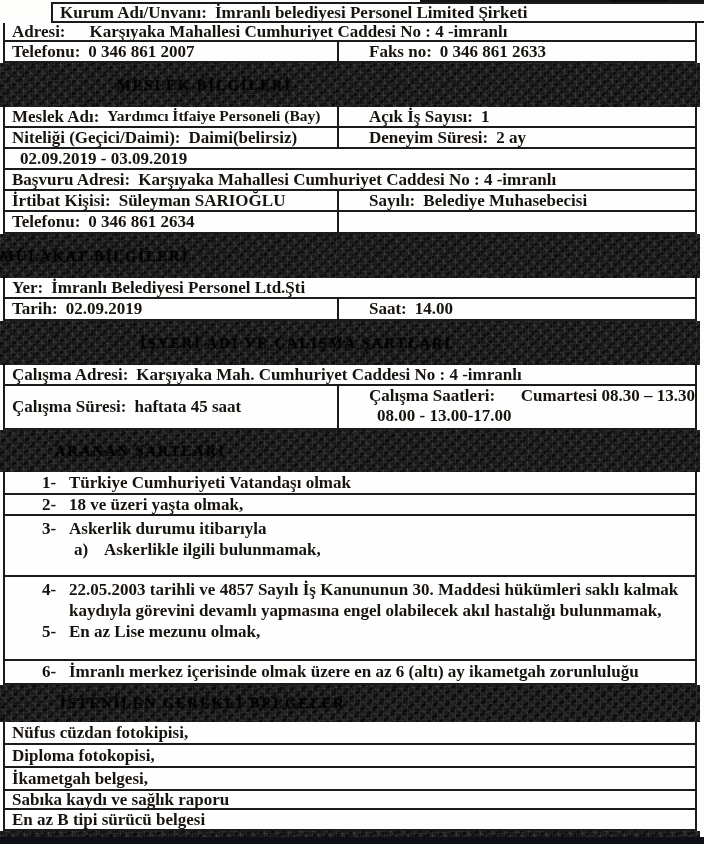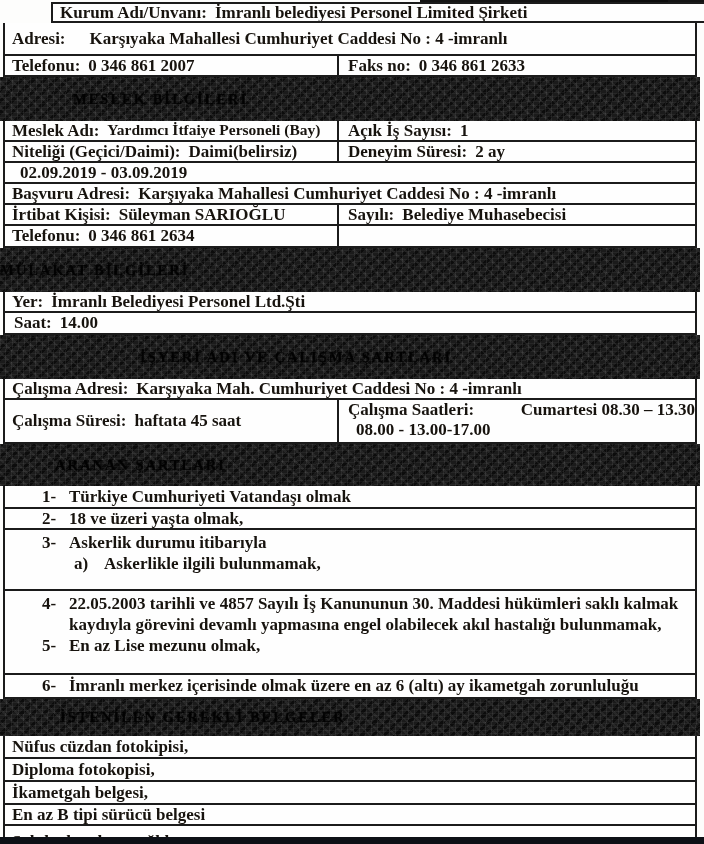--- a/index.html
+++ b/index.html
@@ -8,46 +8,46 @@
     font-family:"Liberation Serif", serif;font-weight:700;color:#17130e;
   }
   .sheet{position:absolute;left:3px;top:2px;width:694px;}
   .row{
     box-sizing:border-box;width:694px;
     border-left:2px solid #1b1b1b;border-right:2px solid #1b1b1b;border-bottom:2px solid #1b1b1b;
     display:flex;align-items:center;padding-left:7px;font-size:17px;line-height:1.05;overflow:hidden;
     background:#fefefe;
   }
   .row.bt{border-top:2px solid #1b1b1b;margin-left:48px;}
-  .row.cols{padding-left:0;}
+  .row.cols{padding-left:0;gap:21px;}
   .cell-l{box-sizing:border-box;width:334px;height:100%;display:flex;align-items:center;
           padding-left:7px;border-right:2px solid #1b1b1b;overflow:hidden;}
   .cell-r{flex:1;height:100%;display:flex;align-items:center;padding-left:9px;overflow:hidden;}
   .cell-r.twolines{flex-direction:row;align-items:flex-start;justify-content:center;line-height:20px;}
   .lab{white-space:nowrap;}
   .val{margin-left:8px;white-space:nowrap;}
   .gapL .val{margin-left:24px;}
   .sm{font-size:15.5px;}
-  .h19{height:33px}.h21{height:21px}.h22{height:22px}.h23{height:23px}.h24{height:24px}
+  .h19{height:19px}.h21{height:21px}.h22{height:22px}.h23{height:23px}.h24{height:24px}
   .h42{height:42px}.h44{height:44px}.h46{height:44px}.h61{height:61px}.h84{height:84px}.h37{height:37px}.h6{height:6px}
   
   .bar{
     box-sizing:border-box;width:700px;margin-left:-3px;display:flex;align-items:center;
     background-color:#1b1b1b;
     background-image:
       repeating-linear-gradient(92deg, rgba(255,255,255,.07) 0 1px, transparent 1px 6px),
       repeating-linear-gradient(177deg, rgba(255,255,255,.05) 0 1px, transparent 1px 4px),
       repeating-linear-gradient(45deg, rgba(130,130,130,.12) 0 2px, transparent 2px 9px),
       repeating-linear-gradient(135deg, rgba(0,0,0,.55) 0 3px, transparent 3px 8px);
   }
   .ghost{
     font-size:14.5px;letter-spacing:2px;color:rgba(0,0,0,0.82);white-space:nowrap;
     text-shadow:0 0 2px rgba(0,0,0,.6);
   }
-  .g1{padding-left:73px}.g2{}.g3{padding-left:140px}.g4{padding-left:55px}.g5{padding-left:60px}
+  .g1{padding-left:117px}.g2{}.g3{padding-left:140px}.g4{padding-left:55px}.g5{padding-left:60px}
   
   .li{display:flex;align-items:center;}
   .li .num{flex:0 0 27px;margin-left:30px;}
   .li-multi{display:block;padding-top:2px;align-items:flex-start;}
   .liline{display:flex;align-items:flex-start;line-height:21px;}
   .liline .num{flex:0 0 27px;margin-left:30px;}
   .subline{display:flex;align-items:flex-start;line-height:21px;margin-left:62px;}
   .subline .subnum{flex:0 0 30px;}
   .wraptext{max-width:618px;}
   
@@ -133,20 +133,24 @@
 
     <div class="bar h44 g2">
       <span class="ghost">MÜLAKAT BİLGİLERİ</span>
     </div>
 
     <div class="row h21">
       <span class="lab">Yer:</span>
       <span class="val">İmranlı Belediyesi Personel Ltd.Şti</span>
     </div>
     <div class="row cols h22">
+      <div class="cell-l">
+        <span class="lab">Tarih:</span>
+        <span class="val">02.09.2019</span>
+      </div>
       <div class="cell-r">
         <span class="lab">Saat:</span>
         <span class="val">14.00</span>
       </div>
     </div>
 
     <div class="bar h44 g3">
       <span class="ghost">İŞYERİ ADI VE ÇALIŞMA ŞARTLARI</span>
     </div>
 
@@ -211,24 +215,24 @@
 
     <div class="row h23">
       <span>Nüfus cüzdan fotokipisi,</span>
     </div>
     <div class="row h23">
       <span>Diploma fotokopisi,</span>
     </div>
     <div class="row h23">
       <span>İkametgah belgesi,</span>
     </div>
-    <div class="row h21">
-      <span>En az B tipi sürücü belgesi</span>
-    </div>
     <div class="row h19">
       <span>Sabıka kaydı ve sağlık raporu</span>
     </div>
+    <div class="row h21">
+      <span>En az B tipi sürücü belgesi</span>
+    </div>
 
     <div class="bar h6"></div>
   </div>
 
   <div class="footer-strip"></div>
 </div>
 
 </body></html>

